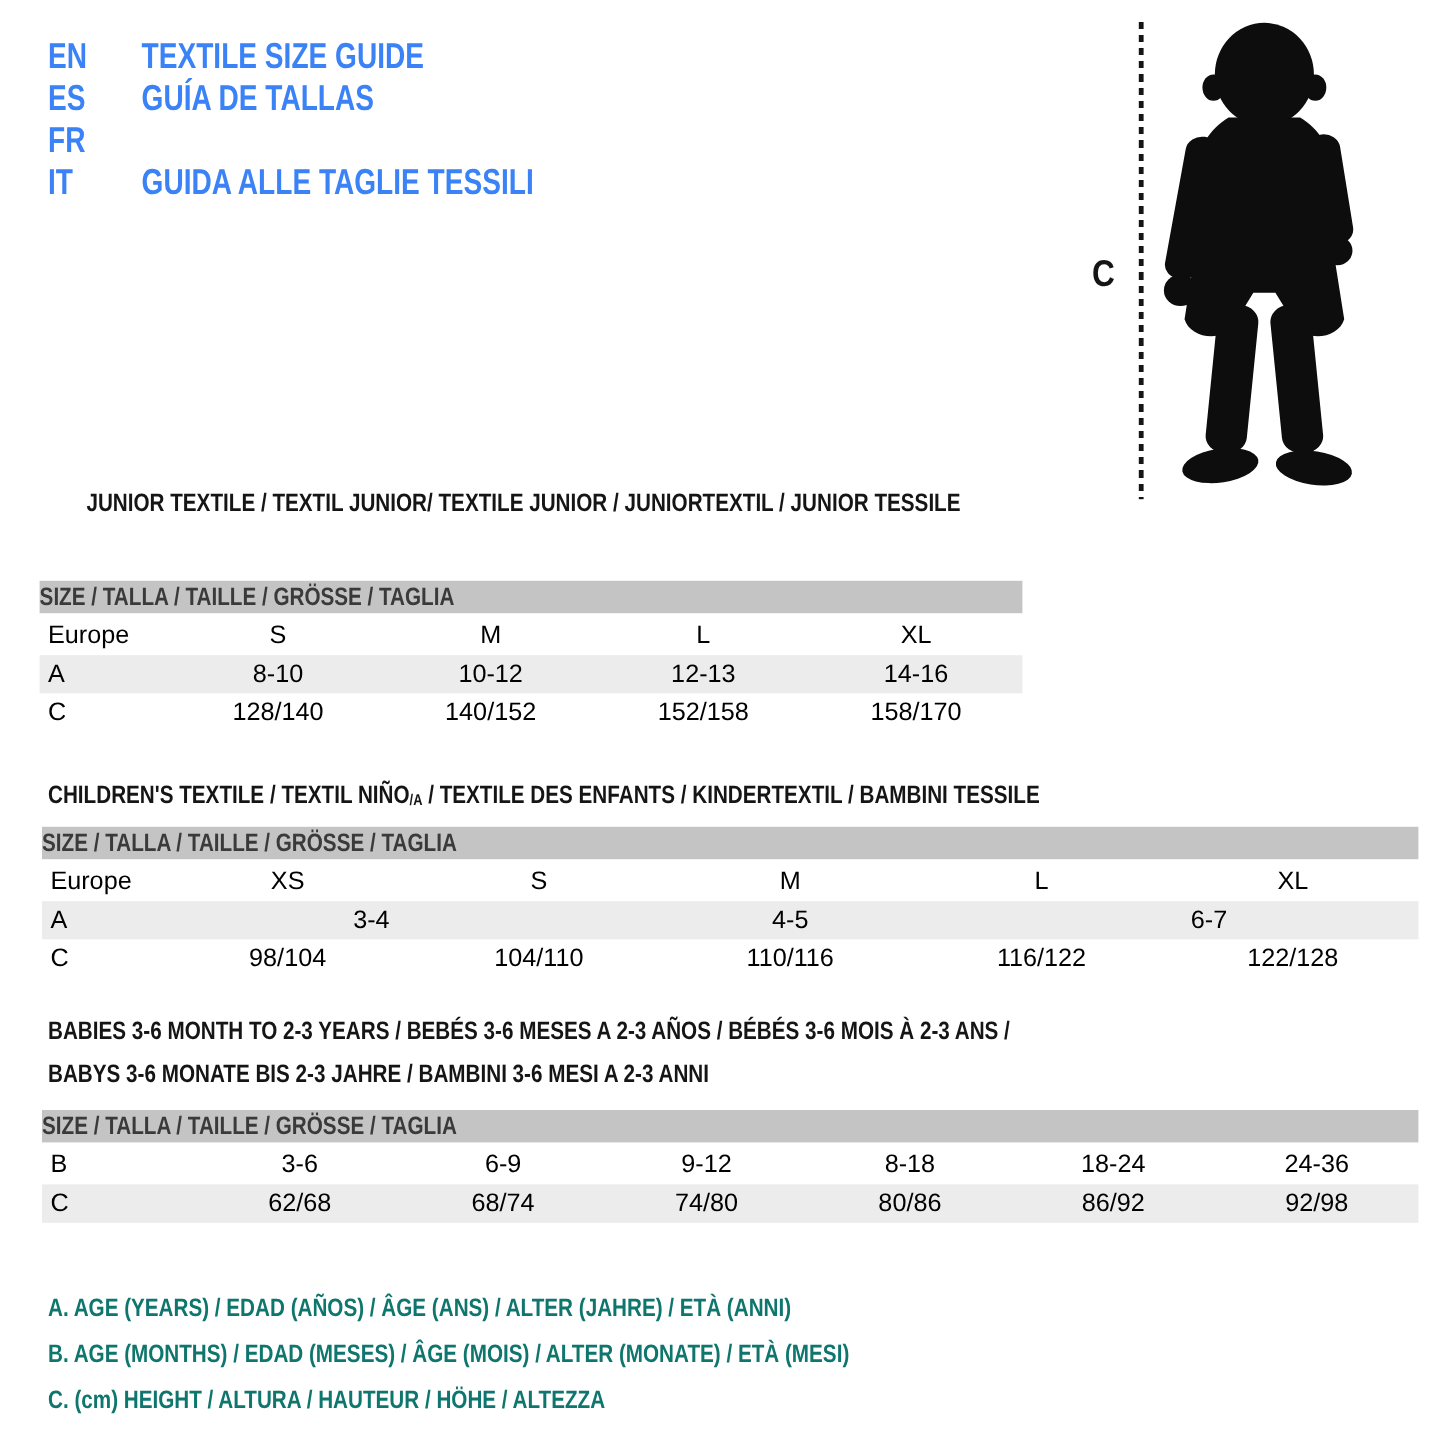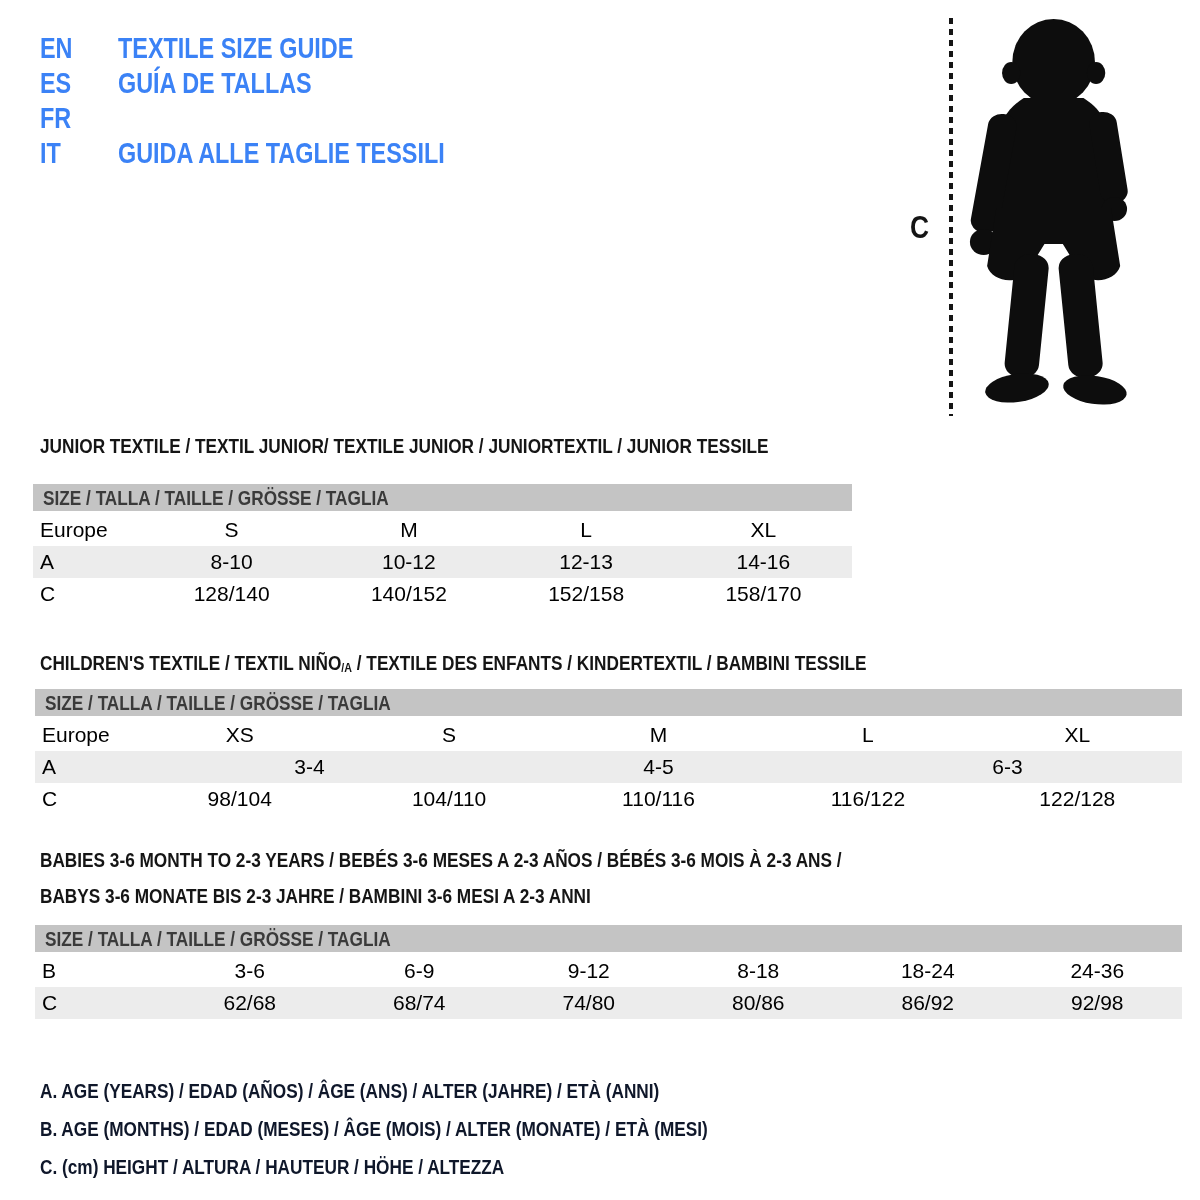--- a/index.html
+++ b/index.html
@@ -19,43 +19,43 @@
   
   .measure-label { position: absolute; left: 910px; top: 210px; font-weight: bold; font-size: 31px; color: #151515; }
   .measure-label .cond { transform: scaleX(0.85); }
   .measure-line { position: absolute; left: 949px; top: 18px; width: 4px; height: 398px;
                   background: repeating-linear-gradient(to bottom, #151515 0 6px, transparent 6px 11px); }
   .silhouette { position: absolute; left: 955px; top: 16px; width: 195px; height: 400px; }
 
   
   .sec-title { position: absolute; left: 40px; font-weight: bold; font-size: 21px; line-height: 24px; color: #151515; white-space: pre; }
   .sec-title .sub { font-size: 0.62em; vertical-align: -0.12em; }
-  #junior-title   { top: 434px; }
+  #junior-title   { top: 408px; margin-left: 32px; }
   #children-title { top: 640px; margin-top: 11px; }
   #babies-title-1 { top: 848px; }
   #babies-title-2 { top: 884px; }
 
   
   .table { position: absolute; }
   #junior-table   { left: 33px; top: 484px; width: 819px; }
   #children-table { left: 35px; top: 689px; width: 1147px; }
   #babies-table   { left: 35px; top: 925px; width: 1147px; }
-  .t-header { height: 27px; line-height: 27px; background: #c4c4c4; padding-left: 10px;
+  .t-header { height: 27px; line-height: 27px; background: #c4c4c4; 
               font-weight: bold; font-size: 21px; color: #3a3a3a; margin-bottom: 3px; }
   .t-row { display: flex; height: 32px; line-height: 32px; font-size: 21px; color: #000000; background: #ffffff; }
   .t-row.shaded { background: #ececec; }
   .t-label { flex: none; padding-left: 7px; text-align: left; }
   #junior-table .t-label   { width: 110px; }
   #children-table .t-label { width: 100px; }
   #babies-table .t-label   { width: 130px; }
   .t-cell { flex: 1 1 0; text-align: center; }
 
   
   .notes { position: absolute; left: 40px; top: 1072px; }
-  .note-line { height: 38px; line-height: 38px; font-weight: bold; font-size: 21px; color: #0f172a; }
+  .note-line { height: 38px; line-height: 38px; font-weight: bold; font-size: 21px; color: #0f766e; }
 </style>
 </head>
 <body>
 
 <div class="page">
 
   <div class="langs">
     <div class="lang-row">
         <span class="lang-code"><span class="cond">EN</span></span>
         <span class="lang-label"><span class="cond">TEXTILE SIZE GUIDE</span></span>
@@ -127,21 +127,21 @@
       <span class="t-cell">XS</span>
       <span class="t-cell">S</span>
       <span class="t-cell">M</span>
       <span class="t-cell">L</span>
       <span class="t-cell">XL</span>
     </div>
     <div class="t-row shaded">
       <span class="t-label">A</span>
       <span class="t-cell">3-4</span>
       <span class="t-cell">4-5</span>
-      <span class="t-cell">6-3</span>
+      <span class="t-cell">6-7</span>
     </div>
     <div class="t-row">
       <span class="t-label">C</span>
       <span class="t-cell">98/104</span>
       <span class="t-cell">104/110</span>
       <span class="t-cell">110/116</span>
       <span class="t-cell">116/122</span>
       <span class="t-cell">122/128</span>
     </div>
   </div>

